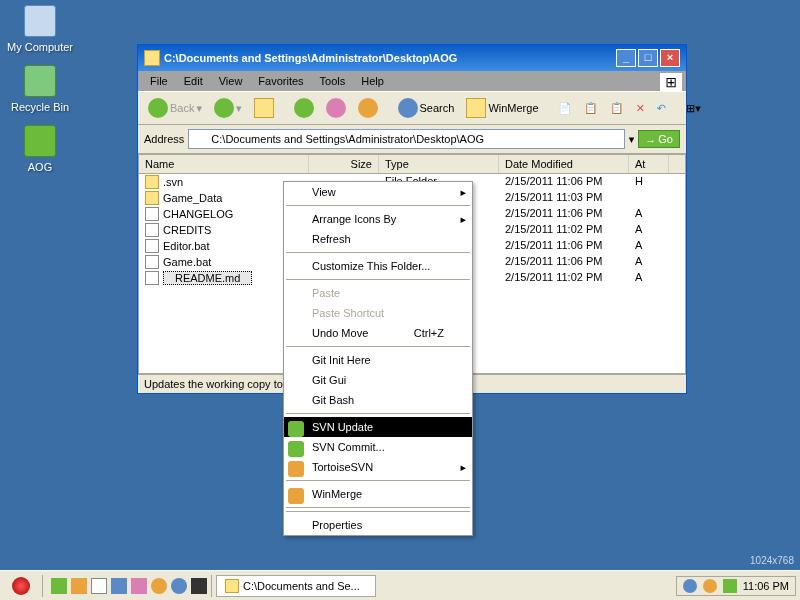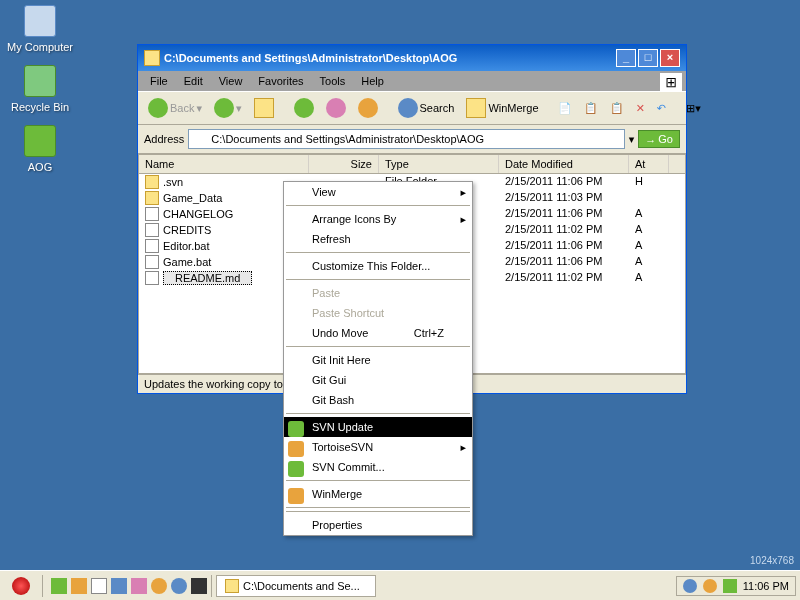--- a/index.html
+++ b/index.html
@@ -273,27 +273,27 @@
       <span>Git Gui</span>
     </div>
     <div class="ctx-item">
       <span>Git Bash</span>
     </div>
     <div class="ctx-sep"></div>
     <div class="ctx-item highlight">
       <div class="ctx-ico" style="background:#6dbb3a;border-radius:3px;"></div>
       <span>SVN Update</span>
     </div>
+    <div class="ctx-item">
+      <div class="ctx-ico" style="background:#6dbb3a;border-radius:3px;"></div>
+      <span>SVN Commit...</span>
+    </div>
     <div class="ctx-item ctx-arrow">
       <div class="ctx-ico" style="background:#e8a33d;border-radius:3px;"></div>
       <span>TortoiseSVN</span>
-    </div>
-    <div class="ctx-item">
-      <div class="ctx-ico" style="background:#6dbb3a;border-radius:3px;"></div>
-      <span>SVN Commit...</span>
     </div>
     <div class="ctx-sep"></div>
     <div class="ctx-item">
       <div class="ctx-ico" style="background:#e8a33d;border-radius:3px;"></div>
       <span>WinMerge</span>
     </div>
     <div class="ctx-sep"></div>
     <div class="ctx-sep"></div>
     <div class="ctx-item">
       <span>Properties</span>

